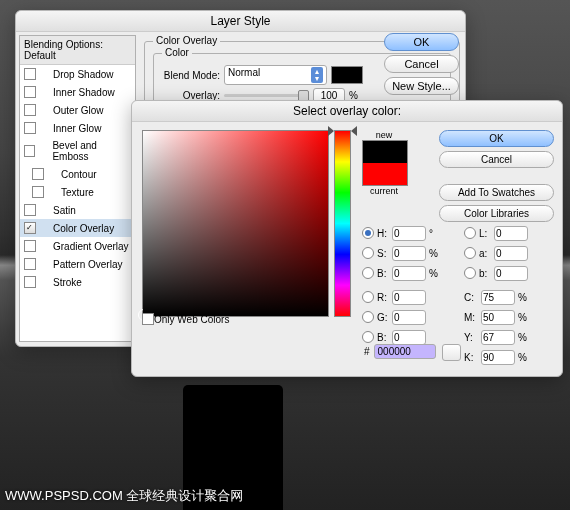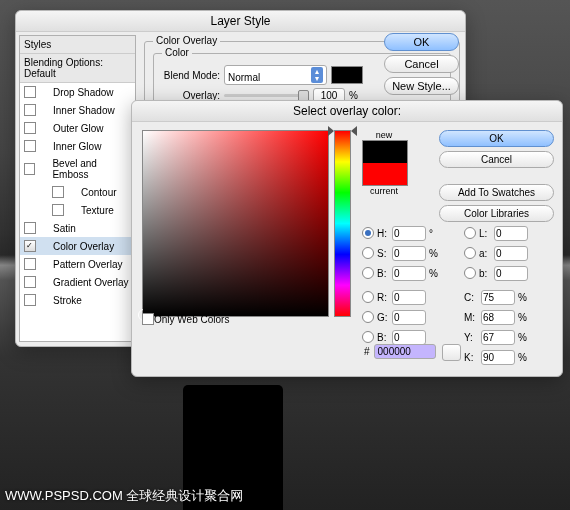--- a/index.html
+++ b/index.html
@@ -10,32 +10,32 @@
 .win{position:absolute;background:#ededed;border:1px solid #b8b8b8;border-radius:6px;box-shadow:0 5px 20px rgba(0,0,0,0.3)}
 .ls{top:10px;left:15px;width:449px;height:335px}
 .sc{top:100px;left:131px;width:430px;height:275px}
 
 .titlebar{height:20px;text-align:center;line-height:20px;font-size:12px;border-bottom:1px solid #ccc;background:linear-gradient(#f5f5f5,#e0e0e0);border-radius:6px 6px 0 0}
 
 .ls-body{display:flex;height:313px}
 .sidebar{width:115px;background:#fff;border:1px solid #b0b0b0;margin:3px;display:flex;flex-direction:column}
 .sb-hdr{background:#e8e8e8;padding:3px 4px;border-bottom:1px solid #ccc;font-size:10px}
 .sb-item{padding:3px 4px;display:flex;align-items:center;gap:17px;font-size:10px;cursor:pointer}
-.sb-item.indent{padding-left:32px}
+.sb-item.indent{padding-left:12px}
 .sb-item.sel{background:#d0e0f0}
 .cb{width:10px;height:10px;border:1px solid #888;background:#fff;display:inline-block}
 .cb.chk{background:linear-gradient(#fff,#ddd)}
 .cb.chk::after{content:"✓";font-size:8px;color:#000;position:relative;top:-2px;left:1px}
 
 .ls-main{flex:1;position:relative;padding:5px}
 .fieldset{border:1px solid #b0b0b0;border-radius:3px;padding:8px 6px 6px;margin:4px 0;position:relative}
 .legend{position:absolute;top:-7px;left:8px;background:#ededed;padding:0 3px;font-size:10px}
 .row{display:flex;align-items:center;gap:4px;margin:3px 0;font-size:10px}
 .row label{width:60px;text-align:right}
-.select{border:1px solid #aaa;background:#fff;padding:1px 3px;font-size:10px;width:95px;display:flex;justify-content:space-between;align-items:flex-end;border-radius:3px}
+.select{border:1px solid #aaa;background:#fff;padding:1px 3px;font-size:10px;width:95px;display:flex;justify-content:space-between;align-items:flex-start;border-radius:3px}
 .select .arrows{background:#5b8dd8;color:#fff;width:12px;text-align:center;border-radius:2px;font-size:8px;line-height:7px;padding:1px 0}
 .swatch{width:30px;height:16px;background:#000;border:1px solid #888}
 .slider{width:85px;height:3px;background:#ccc;border-radius:2px;position:relative;display:inline-block}
 .slider::after{content:"";position:absolute;right:0;top:-4px;width:9px;height:11px;background:#ddd;border:1px solid #888;border-radius:2px}
 .numbox{width:28px;border:1px solid #aaa;background:#fff;text-align:center;font-size:10px;padding:1px;border-radius:3px}
 
 .btncol{position:absolute;top:22px;right:6px;width:75px;display:flex;flex-direction:column;gap:4px}
 .btn{border:1px solid #aaa;border-radius:10px;padding:2px 4px;text-align:center;font-size:11px;background:linear-gradient(#fff,#e8e8e8);cursor:pointer}
 .btn.primary{background:linear-gradient(#d0e5ff,#8fc0ff);border:1px solid #6090d0}
 
@@ -76,21 +76,20 @@
 <body>
 
 <div class="bg"></div>
 <div class="obj"></div>
 <div class="watermark">WWW.PSPSD.COM 全球经典设计聚合网</div>
 
 <div class="win ls">
   <div class="titlebar">Layer Style</div>
   <div class="ls-body">
     <div class="sidebar">
-      <div class="sb-hdr">Styles</div>
       <div class="sb-hdr">Blending Options: Default</div>
       <div id="sb-items">
           <div class="sb-item">
             <span class="cb"></span>
             <span>Drop Shadow</span>
           </div>
           <div class="sb-item">
             <span class="cb"></span>
             <span>Inner Shadow</span>
           </div>
@@ -117,25 +116,25 @@
           <div class="sb-item">
             <span class="cb"></span>
             <span>Satin</span>
           </div>
           <div class="sb-item sel">
             <span class="cb chk"></span>
             <span>Color Overlay</span>
           </div>
           <div class="sb-item">
             <span class="cb"></span>
+            <span>Gradient Overlay</span>
+          </div>
+          <div class="sb-item">
+            <span class="cb"></span>
             <span>Pattern Overlay</span>
-          </div>
-          <div class="sb-item">
-            <span class="cb"></span>
-            <span>Gradient Overlay</span>
           </div>
           <div class="sb-item">
             <span class="cb"></span>
             <span>Stroke</span>
           </div>
         </div>
     </div>
     <div class="ls-main">
       <div class="fieldset" style="height:70px">
         <div class="legend">Color Overlay</div>
@@ -252,21 +251,21 @@
         </div>
     </div>
     <div class="fields4">
       <div class="fld">
           <label style="width:14px">C:</label>
           <div class="val">75</div>
           <span class="unit">%</span>
         </div>
       <div class="fld">
           <label style="width:14px">M:</label>
-          <div class="val">68</div>
+          <div class="val">50</div>
           <span class="unit">%</span>
         </div>
       <div class="fld">
           <label style="width:14px">Y:</label>
           <div class="val">67</div>
           <span class="unit">%</span>
         </div>
       <div class="fld">
           <label style="width:14px">K:</label>
           <div class="val">90</div>

